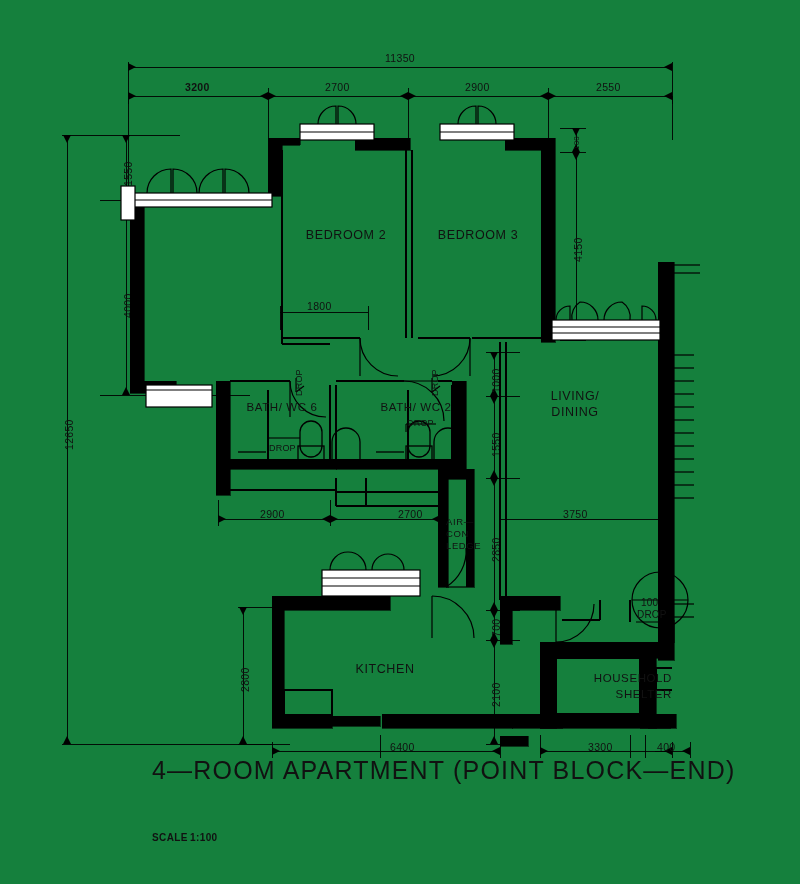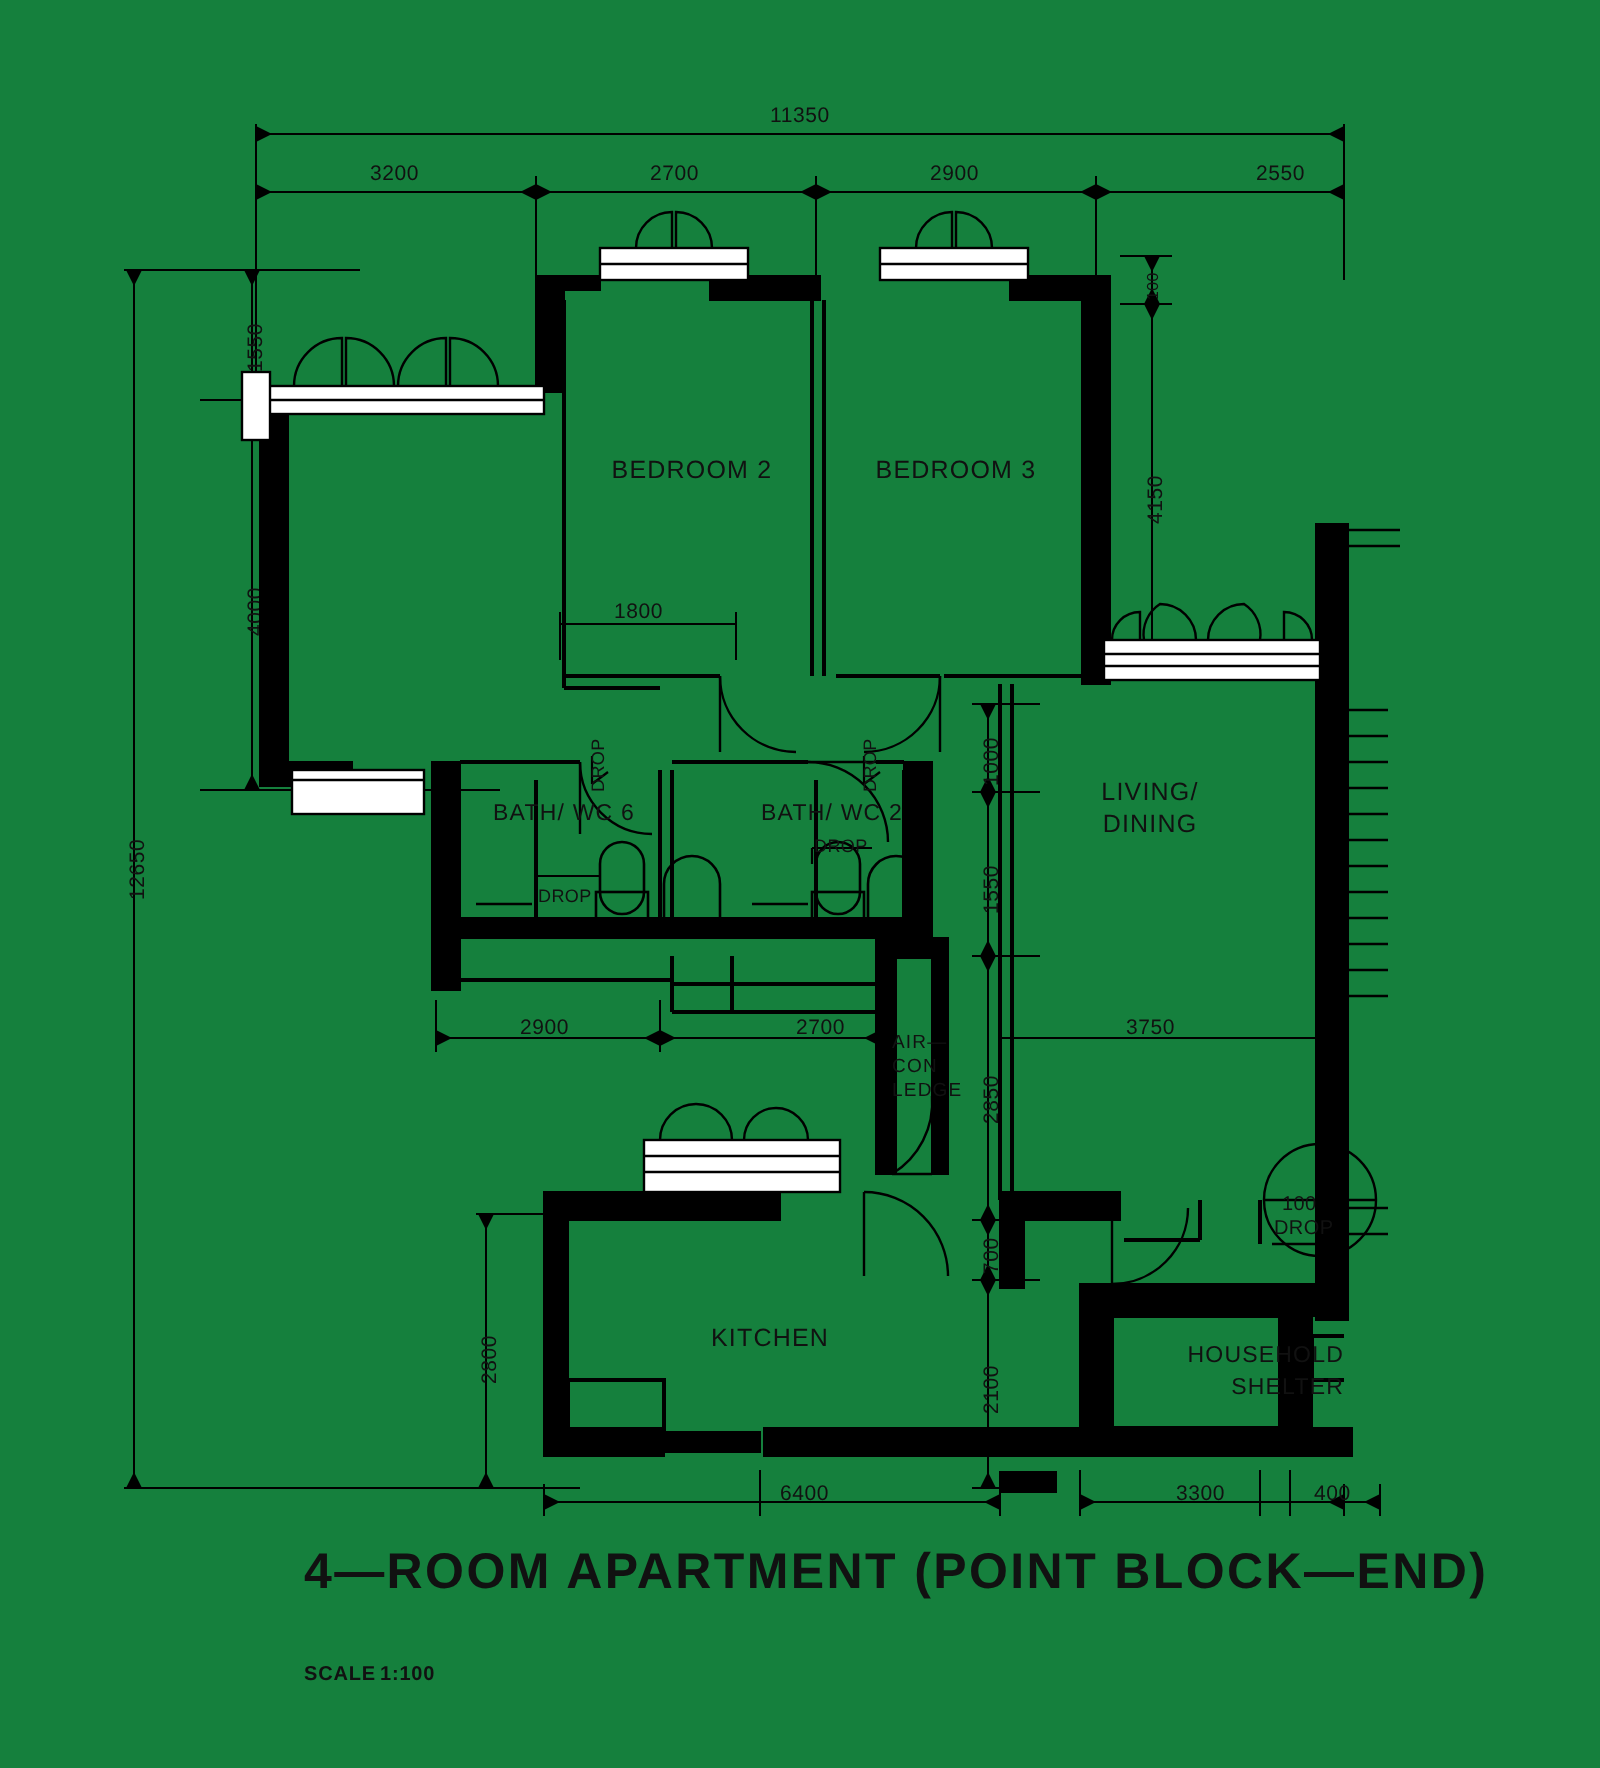--- a/index.html
+++ b/index.html
@@ -139,24 +139,24 @@
 
       <polygon points="272,747 280,751 272,755"></polygon>
       <polygon points="500,747 492,751 500,755"></polygon>
       <polygon points="540,747 548,751 540,755"></polygon>
       <polygon points="672,747 664,751 672,755"></polygon>
       <polygon points="690,747 682,751 690,755"></polygon>
     </g>
   </svg>
 
   <div class="dim" style="left:385px;top:52px;">11350</div>
-  <div class="dim" style="left:185px;top:81px;">3200</div>
+  <div class="dim" style="left:185px;top:81px;font-weight:bold;">3200</div>
   <div class="dim" style="left:325px;top:81px;">2700</div>
   <div class="dim" style="left:465px;top:81px;">2900</div>
-  <div class="dim" style="left:628px;top:81px;">2550</div>
+  <div class="dim" style="left:596px;top:81px;">2550</div>
 
   <div class="dim v" style="left:63px;top:450px;">12650</div>
   <div class="dim v" style="left:122px;top:186px;">1550</div>
   <div class="dim v" style="left:122px;top:318px;">4000</div>
   <div class="dim v" style="left:239px;top:692px;">2800</div>
 
   <div class="tiny v" style="left:572px;top:150px;">100</div>
   <div class="dim v" style="left:572px;top:262px;">4150</div>
 
   <div class="dim v" style="left:490px;top:393px;">1000</div>
@@ -423,17 +423,17 @@
     <div>LEDGE</div>
   </div>
 
   <div class="tiny v" style="left:294px;top:396px;font-size:9px;">DROP</div>
   <div class="tiny" style="left:269px;top:443px;font-size:9px;">DROP</div>
   <div class="tiny v" style="left:430px;top:396px;font-size:9px;">DROP</div>
   <div class="tiny" style="left:407px;top:418px;font-size:9px;">DROP</div>
   <div class="tiny" style="left:641px;top:597px;font-size:10px;">100</div>
   <div class="tiny" style="left:637px;top:609px;font-size:10px;">DROP</div>
 
-  <div class="title" style="left:152px;top:772px;font-weight:bold;">4—ROOM APARTMENT (POINT BLOCK—END)</div>
+  <div class="title" style="left:152px;top:756px;">4—ROOM APARTMENT (POINT BLOCK—END)</div>
   <div class="subtitle" style="left:152px;top:832px;">SCALE</div>
   <div class="scaleval" style="left:190px;top:832px;">1:100</div>
 
 </div>
 
 </body></html>

